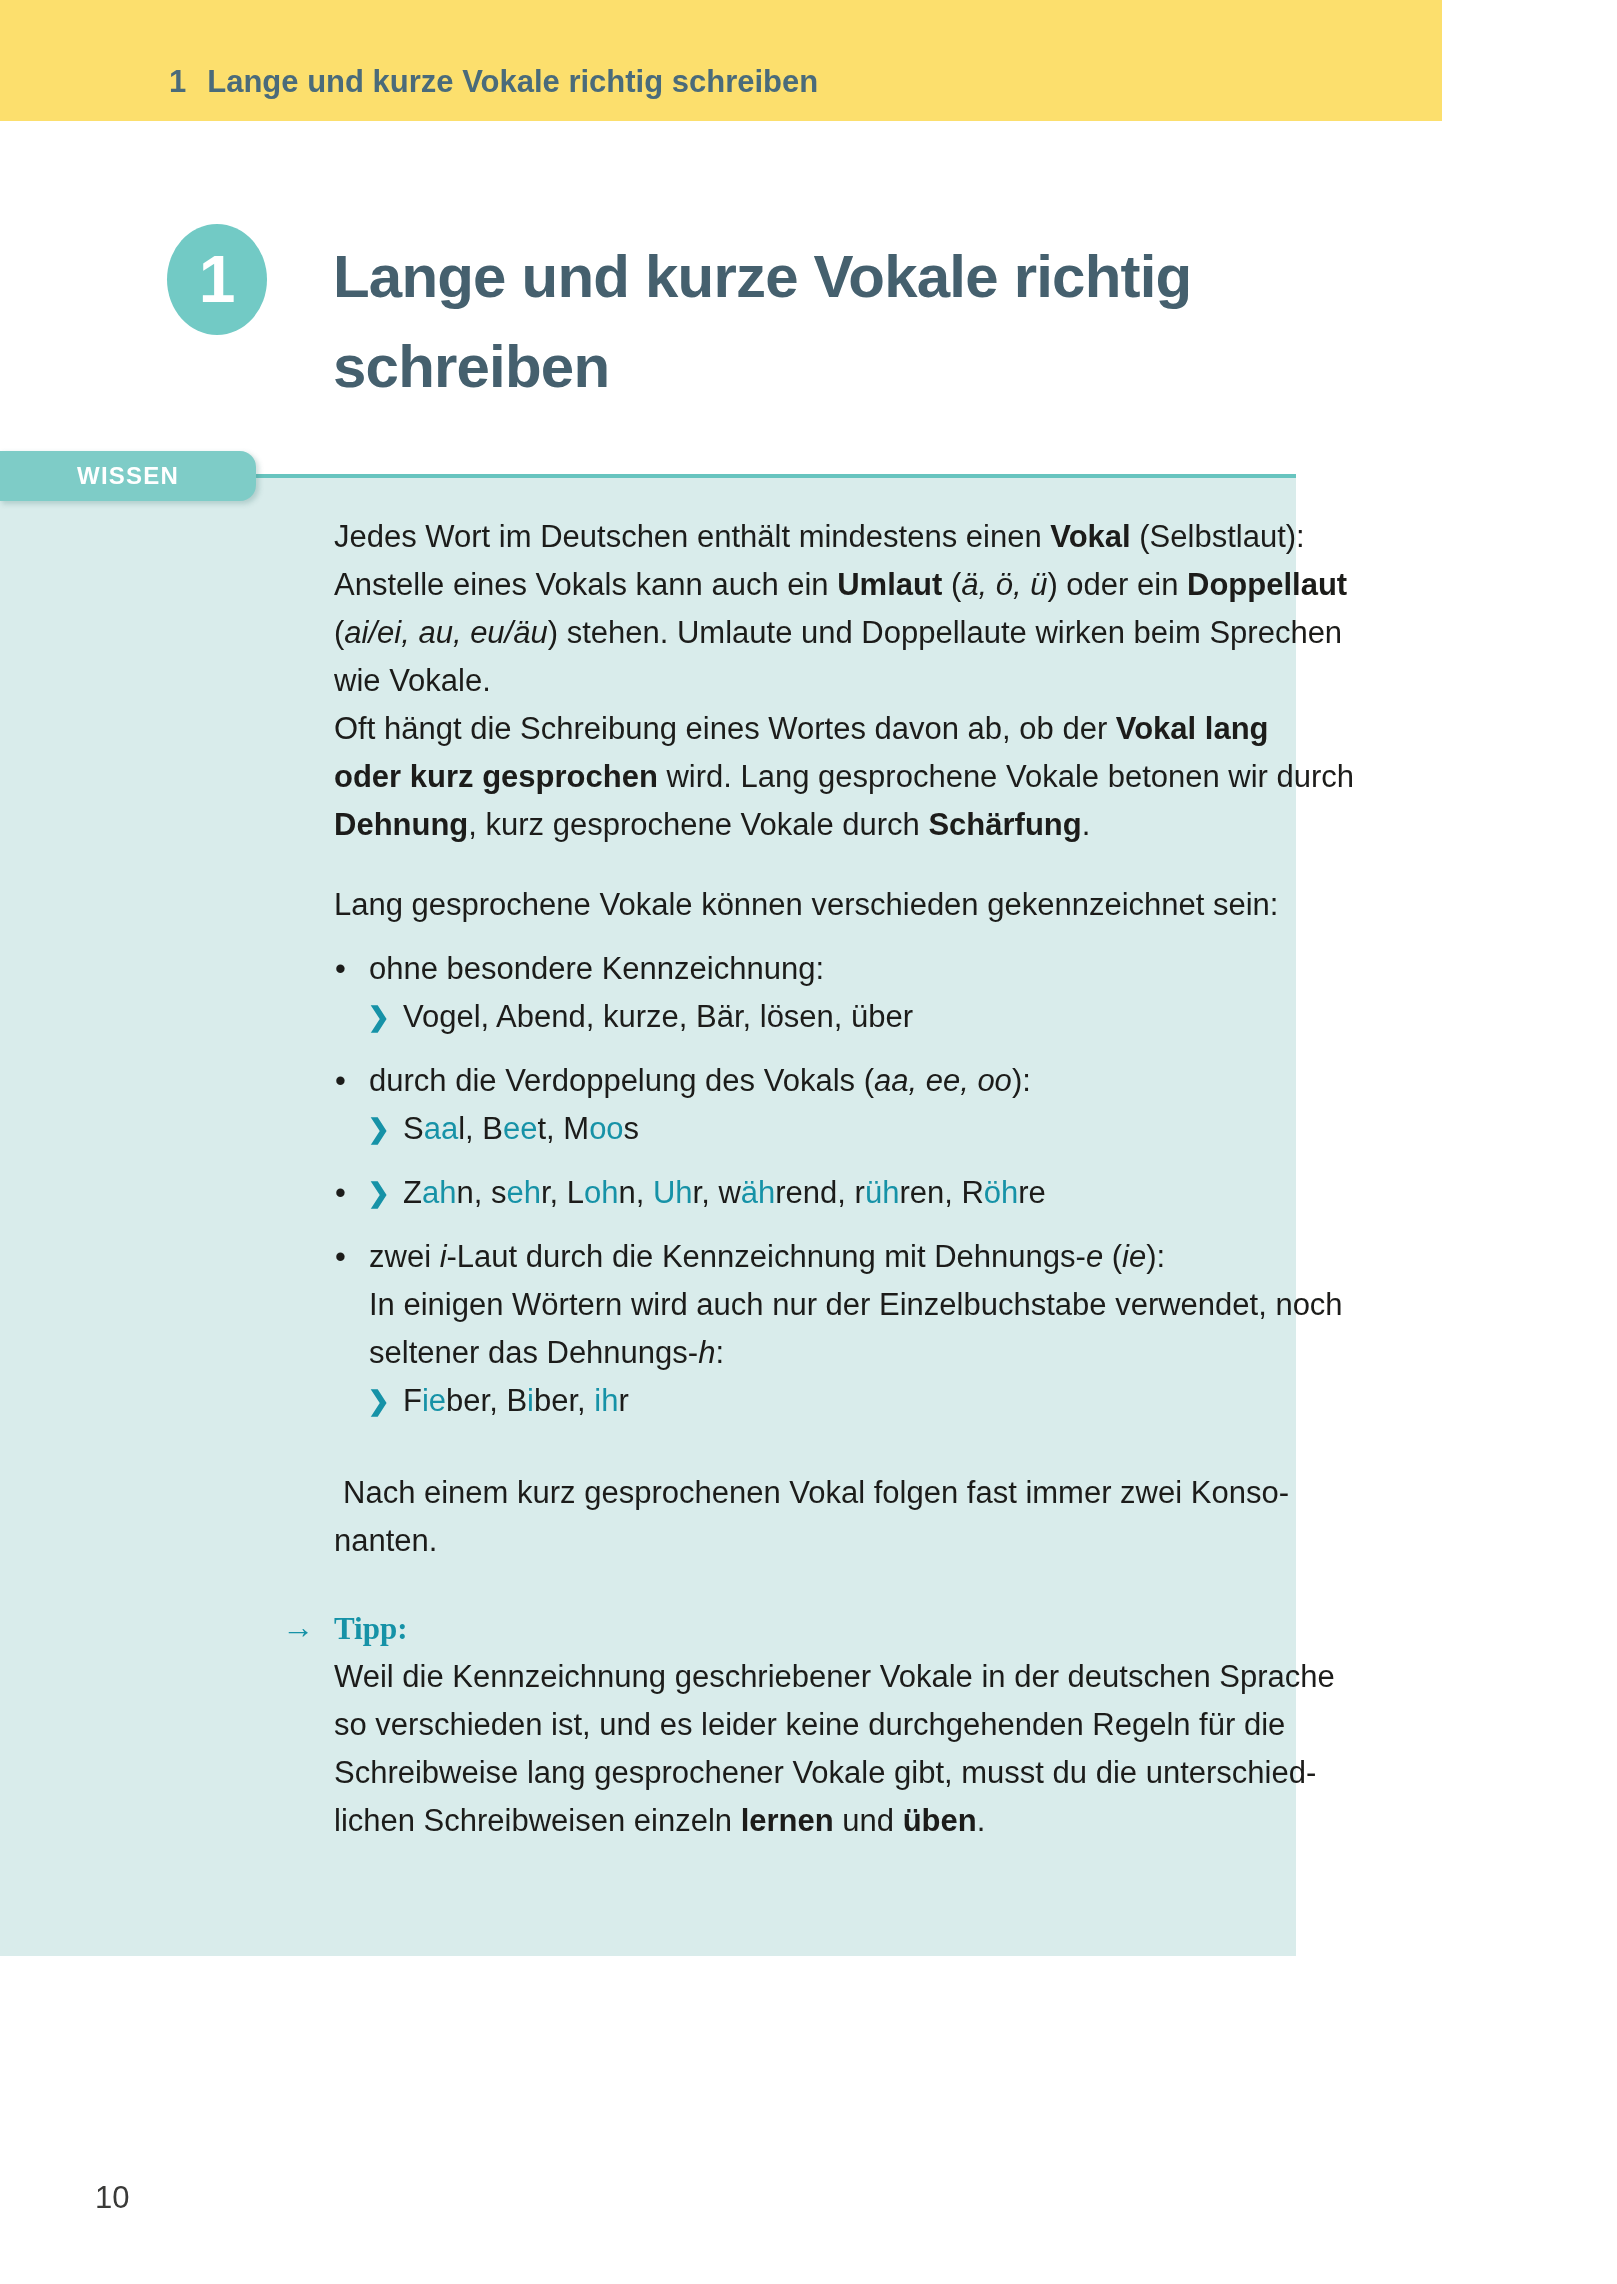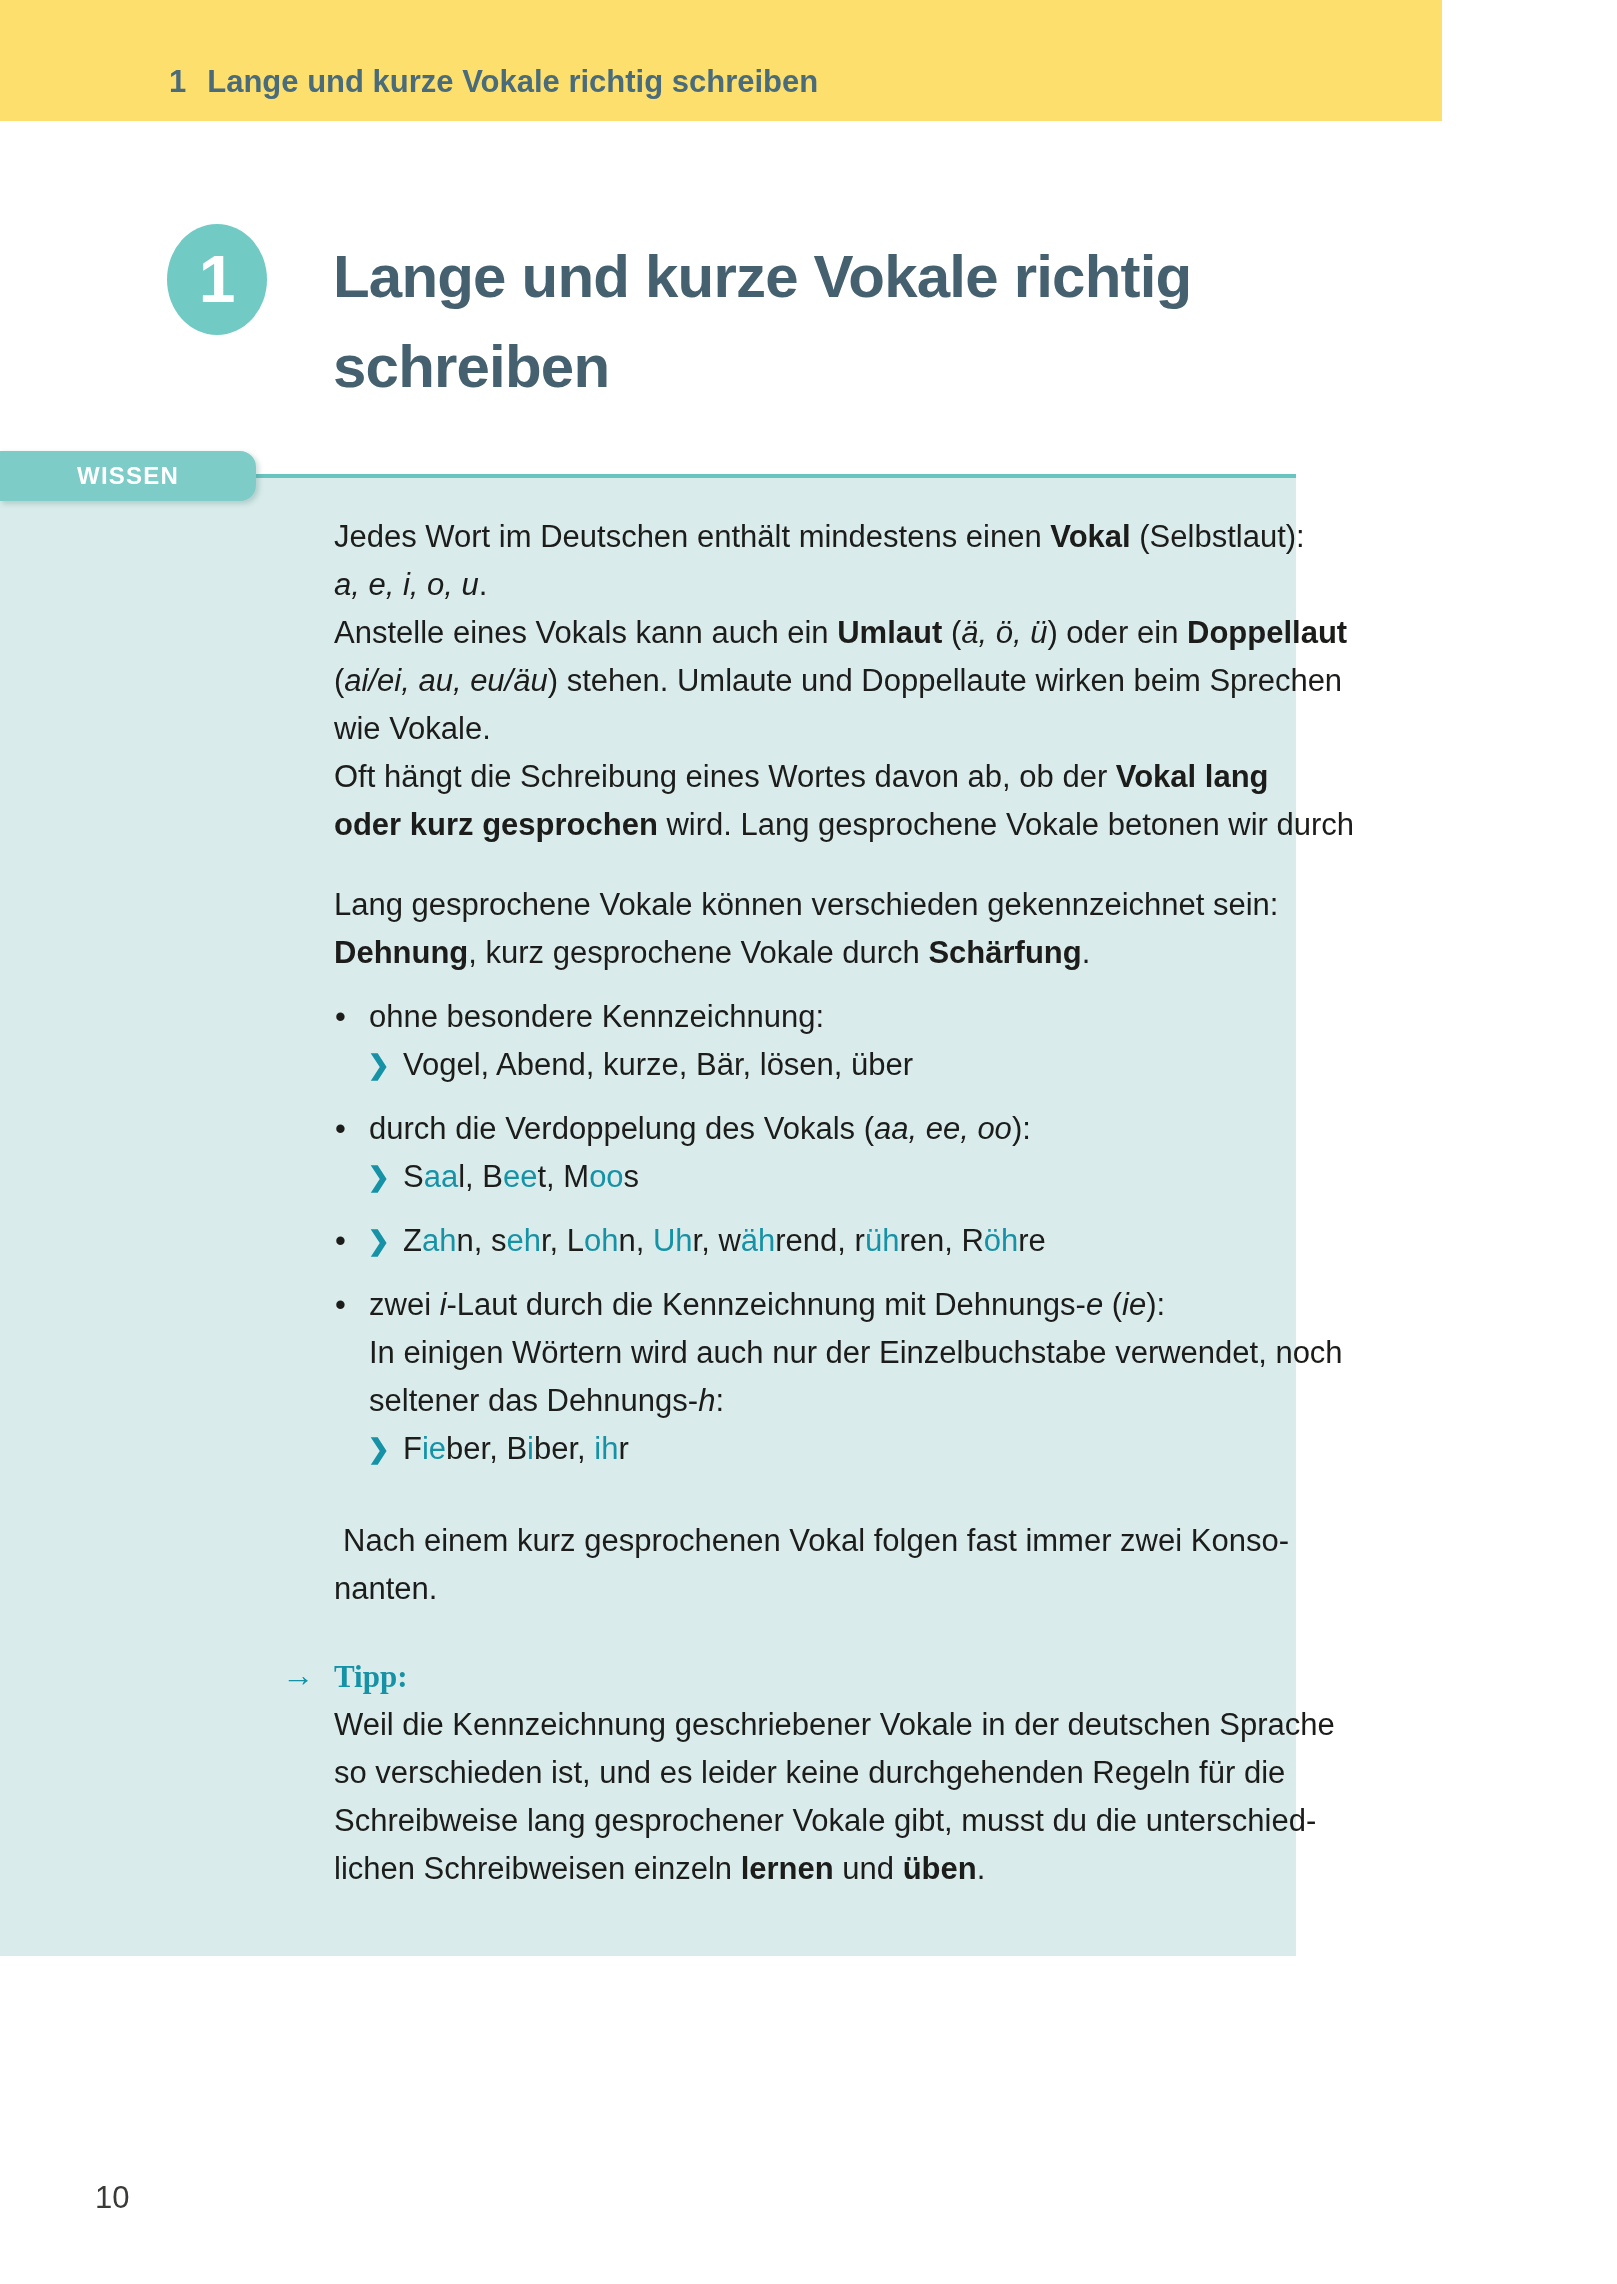--- a/index.html
+++ b/index.html
@@ -55,28 +55,27 @@
   <div class="main-title">
     <div>Lange und kurze Vokale richtig</div>
     <div>schreiben</div>
   </div>
 
   <div class="wissen">WISSEN</div>
 
   <div class="knowbox">
     <div class="content">
       <div class="ln p"><span class="s-n">Jedes Wort im Deutschen enthält mindestens einen </span><span class="s-b">Vokal</span><span class="s-n"> (Selbstlaut):</span></div>
-      <div class="ln p"><span class="s-i">a, e, i, o, u</span><span class="s-n">.</span></div>
       <div class="ln p"><span class="s-n">Anstelle eines Vokals kann auch ein </span><span class="s-b">Umlaut</span><span class="s-n"> (</span><span class="s-i">ä, ö, ü</span><span class="s-n">) oder ein </span><span class="s-b">Doppellaut</span></div>
       <div class="ln p"><span class="s-n">(</span><span class="s-i">ai/ei, au, eu/äu</span><span class="s-n">) stehen. Umlaute und Doppellaute wirken beim Sprechen</span></div>
       <div class="ln p"><span class="s-n">wie Vokale.</span></div>
       <div class="ln p"><span class="s-n">Oft hängt die Schreibung eines Wortes davon ab, ob der </span><span class="s-b">Vokal lang</span></div>
       <div class="ln p"><span class="s-b">oder kurz gesprochen</span><span class="s-n"> wird. Lang gesprochene Vokale betonen wir durch</span></div>
+      <div class="ln p"><span class="s-b">Dehnung</span><span class="s-n">, kurz gesprochene Vokale durch </span><span class="s-b">Schärfung</span><span class="s-n">.</span></div>
       <div class="ln p gmd"><span class="s-n">Lang gesprochene Vokale können verschieden gekennzeichnet sein:</span></div>
-      <div class="ln p"><span class="s-b">Dehnung</span><span class="s-n">, kurz gesprochene Vokale durch </span><span class="s-b">Schärfung</span><span class="s-n">.</span></div>
 
       <div class="ln bullet gsm">
         <span class="dot">•</span>
         <span><span class="s-n">ohne besondere Kennzeichnung:</span></span>
       </div>
       <div class="ln example">
         <span class="chev">❯</span>
         <span><span class="s-n">Vogel, Abend, kurze, Bär, lösen, über</span></span>
       </div>
 

